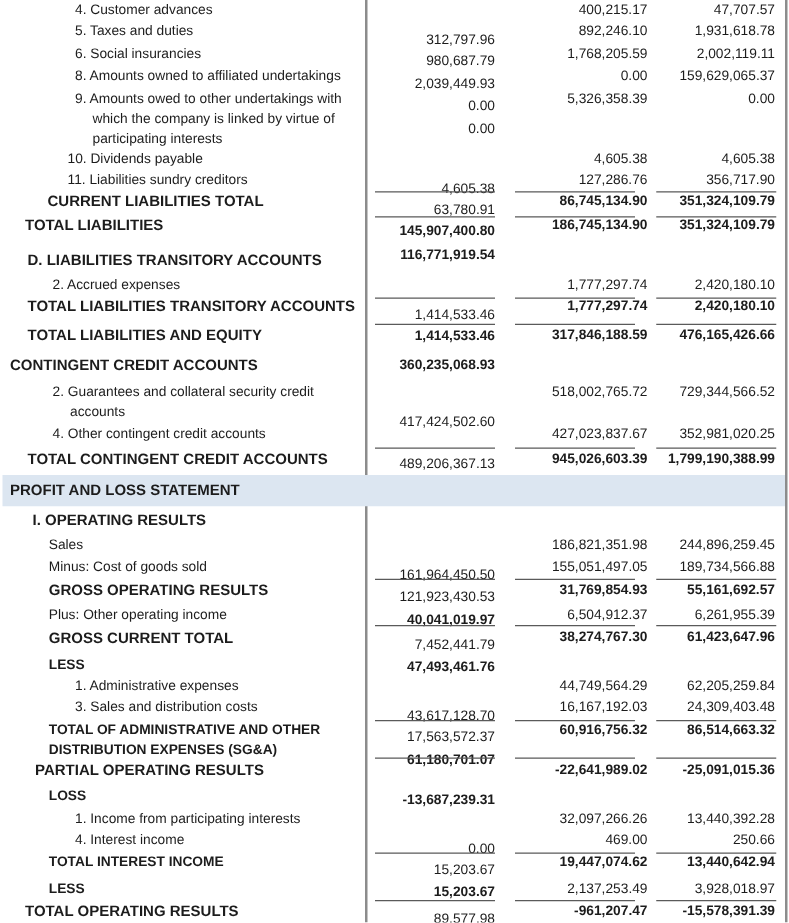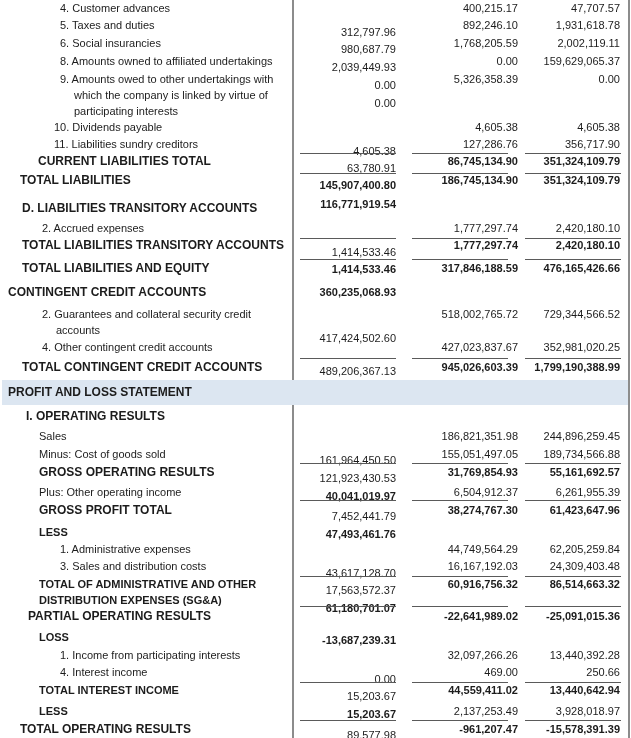--- a/index.html
+++ b/index.html
@@ -184,21 +184,21 @@
   <div class="row" style="top:484px">
     <span class="label" style="left:39px">Plus: Other operating income</span>
     <span class="num c1">7,452,441.79</span>
     <span class="num c2">6,504,912.37</span>
     <span class="num c3">6,261,955.39</span>
   </div>
   <div class="rule r1" style="top:500px"></div>
   <div class="rule r2" style="top:500px"></div>
   <div class="rule r3" style="top:500px"></div>
   <div class="row" style="top:502px">
-    <span class="label b" style="left:39px">GROSS PROFIT TOTAL</span>
+    <span class="label b" style="left:39px">GROSS CURRENT TOTAL</span>
     <span class="num c1 b">47,493,461.76</span>
     <span class="num c2 b">38,274,767.30</span>
     <span class="num c3 b">61,423,647.96</span>
   </div>
 
   <div class="row" style="top:524px">
     <span class="label bs" style="left:39px">LESS</span>
   </div>
   <div class="row" style="top:541px">
     <span class="label" style="left:60px">1.  Administrative expenses</span>
@@ -245,21 +245,21 @@
     <span class="num c1">15,203.67</span>
     <span class="num c2">469.00</span>
     <span class="num c3">250.66</span>
   </div>
   <div class="rule r1" style="top:682px"></div>
   <div class="rule r2" style="top:682px"></div>
   <div class="rule r3" style="top:682px"></div>
   <div class="row" style="top:682px">
     <span class="label bs" style="left:39px">TOTAL INTEREST INCOME</span>
     <span class="num c1 b">15,203.67</span>
-    <span class="num c2 b">44,559,411.02</span>
+    <span class="num c2 b">19,447,074.62</span>
     <span class="num c3 b">13,440,642.94</span>
   </div>
   <div class="row" style="top:703px">
     <span class="label bs" style="left:39px">LESS</span>
     <span class="num c1">89,577.98</span>
     <span class="num c2">2,137,253.49</span>
     <span class="num c3">3,928,018.97</span>
   </div>
   <div class="rule r1" style="top:720px"></div>
   <div class="rule r2" style="top:720px"></div>

